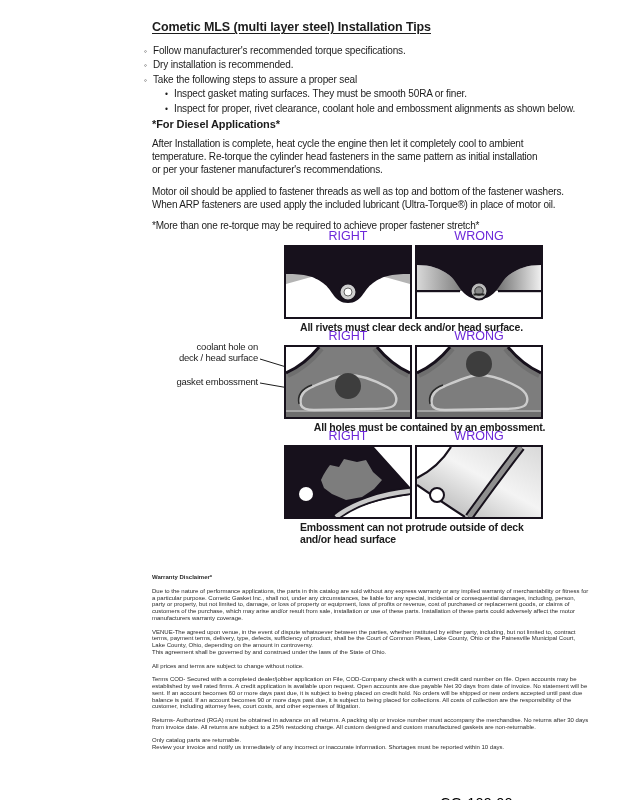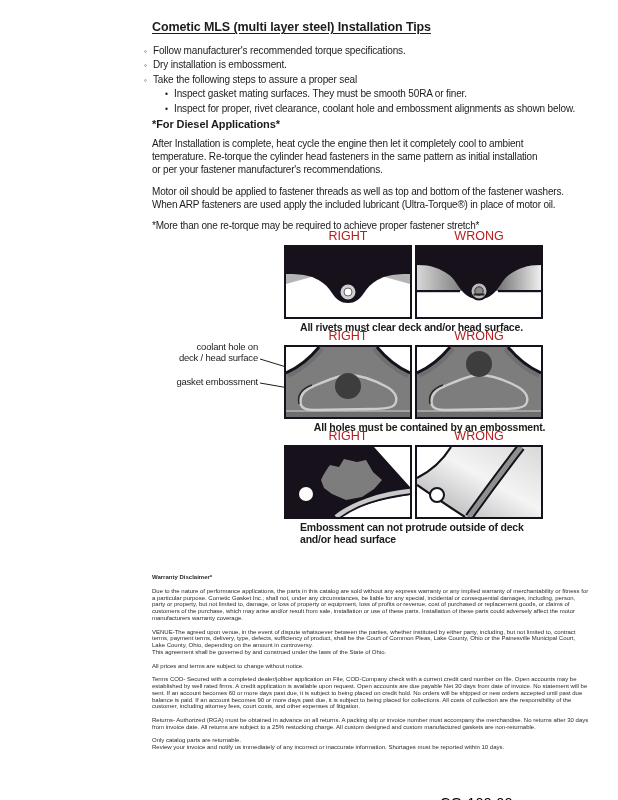--- a/index.html
+++ b/index.html
@@ -13,21 +13,21 @@
   }
   .tips{position:absolute;left:96px;top:44px;font-size:10px;letter-spacing:-0.15px;}
   .tip-line{display:flex;align-items:baseline;line-height:13.4px;white-space:nowrap;}
   .tip-line .marker{width:9px;font-size:8.5px;flex:0 0 9px;}
   .tip-line.sub{padding-left:21px;}
   .diesel{position:absolute;left:104px;top:118px;width:470px;font-size:10px;letter-spacing:-0.2px;}
   .diesel h2{margin:0 0 7px 0;font-size:11px;letter-spacing:-0.1px;}
   .diesel p{margin:0 0 8px 0;line-height:13.2px;white-space:pre-line;}
   .preline{white-space:pre-line;}
   .dg-row{position:absolute;left:104px;width:436px;height:112px;}
-  .dg-label{position:absolute;top:0;width:128px;text-align:center;font-size:12.5px;color:#b91c1c;}
+  .dg-label{position:absolute;top:0;width:128px;text-align:center;font-size:12.5px;color:#6d28d9;}
   .dg-label.right{left:132px;}
   .dg-label.wrong{left:263px;}
   .dg-box{position:absolute;top:16px;width:124px;height:70px;border:2px solid #17111c;background:#fff;}
   .dg-box.right{left:132px;}
   .dg-box.wrong{left:263px;}
   .dg-box svg{display:block;}
   .dg-caption{position:absolute;left:148px;top:93px;font-size:10.5px;font-weight:bold;letter-spacing:-0.2px;line-height:11.5px;}
   .dg-caption.centered{width:259px;text-align:center;}
   .anno{position:absolute;left:0;width:106px;text-align:right;font-size:9.5px;line-height:11px;letter-spacing:-0.2px;}
   .leader-svg{position:absolute;left:0;top:0;pointer-events:none;}
@@ -43,21 +43,21 @@
 
   <div class="title">Cometic MLS (multi layer steel) Installation Tips</div>
 
   <div class="tips">
     <div class="tip-line">
       <span class="marker">◦</span>
       <span>Follow manufacturer's recommended torque specifications.</span>
     </div>
     <div class="tip-line">
       <span class="marker">◦</span>
-      <span>Dry installation is embossment.</span>
+      <span>Dry installation is recommended.</span>
     </div>
     <div class="tip-line">
       <span class="marker">◦</span>
       <span>Take the following steps to assure a proper seal</span>
     </div>
     <div class="tip-line sub">
       <span class="marker">•</span>
       <span>Inspect gasket mating surfaces.  They must be smooth 50RA or finer.</span>
     </div>
     <div class="tip-line sub">

